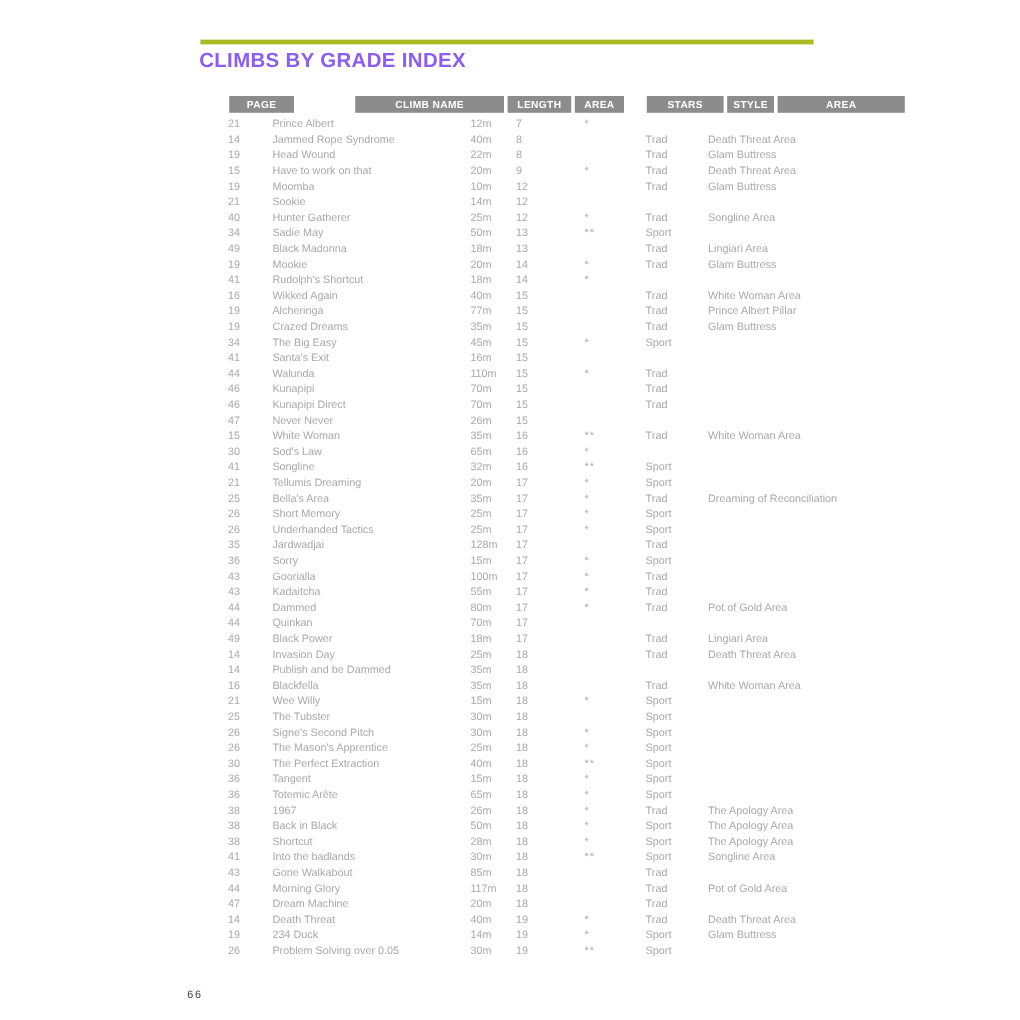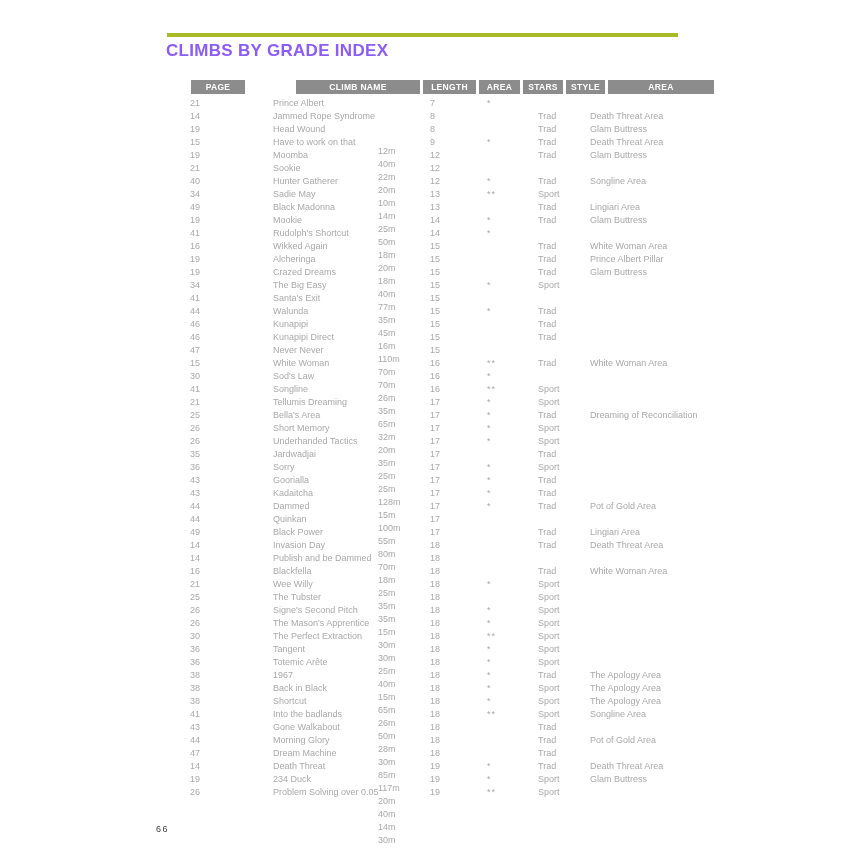--- a/index.html
+++ b/index.html
@@ -49,21 +49,21 @@
     font-weight: bold;
     height: 14px;
     line-height: 14px;
     text-align: center;
     letter-spacing: 0.3px;
   }
   .th-page   { width: 54px; }
   .th-name   { width: 124px; margin-left: 48px; }
   .th-length { width: 53px; }
   .th-grade  { width: 41px; }
-  .th-stars  { width: 40px; }
+  .th-stars  { width: 64px; margin-left: 16px; }
   .th-style  { width: 39px; }
   .th-area   { width: 106px; }
 
   #rows {
     position: absolute;
     left: 0;
     top: 97px;
     width: 689px;
   }
   .t-row {
@@ -74,22 +74,22 @@
   .t-row span {
     position: absolute;
     top: 0;
     height: 13px;
     line-height: 13px;
     font-size: 9px;
     color: #a9a9a9;
     white-space: nowrap;
   }
   .c-page   { left: 168px; width: 54px; text-align: center; }
-  .c-name   { left: 227px; width: 150px; margin-left: 46px; }
-  .c-length { left: 378px; width: 50px; margin-top: 48px; }
+  .c-name   { left: 227px; width: 150px; }
+  .c-length { left: 392px; width: 50px; }
   .c-grade  { left: 430px; width: 42px; }
   .c-stars  { left: 487px; width: 40px; font-size: 10px; letter-spacing: 1px; }
   .c-style  { left: 538px; width: 48px; }
   .c-area   { left: 590px; width: 170px; }
 
   .page-number {
     position: absolute;
     left: 156px;
     top: 824px;
     font-size: 9px;

